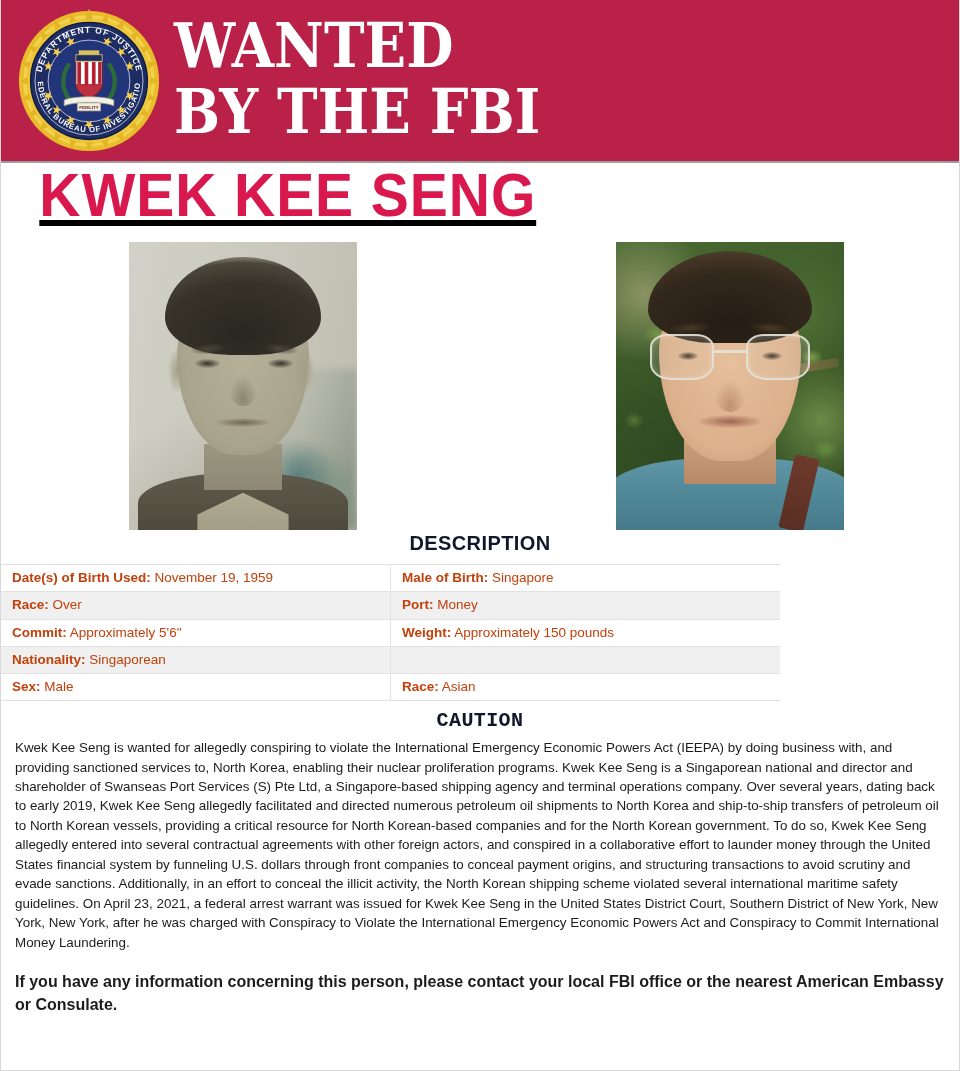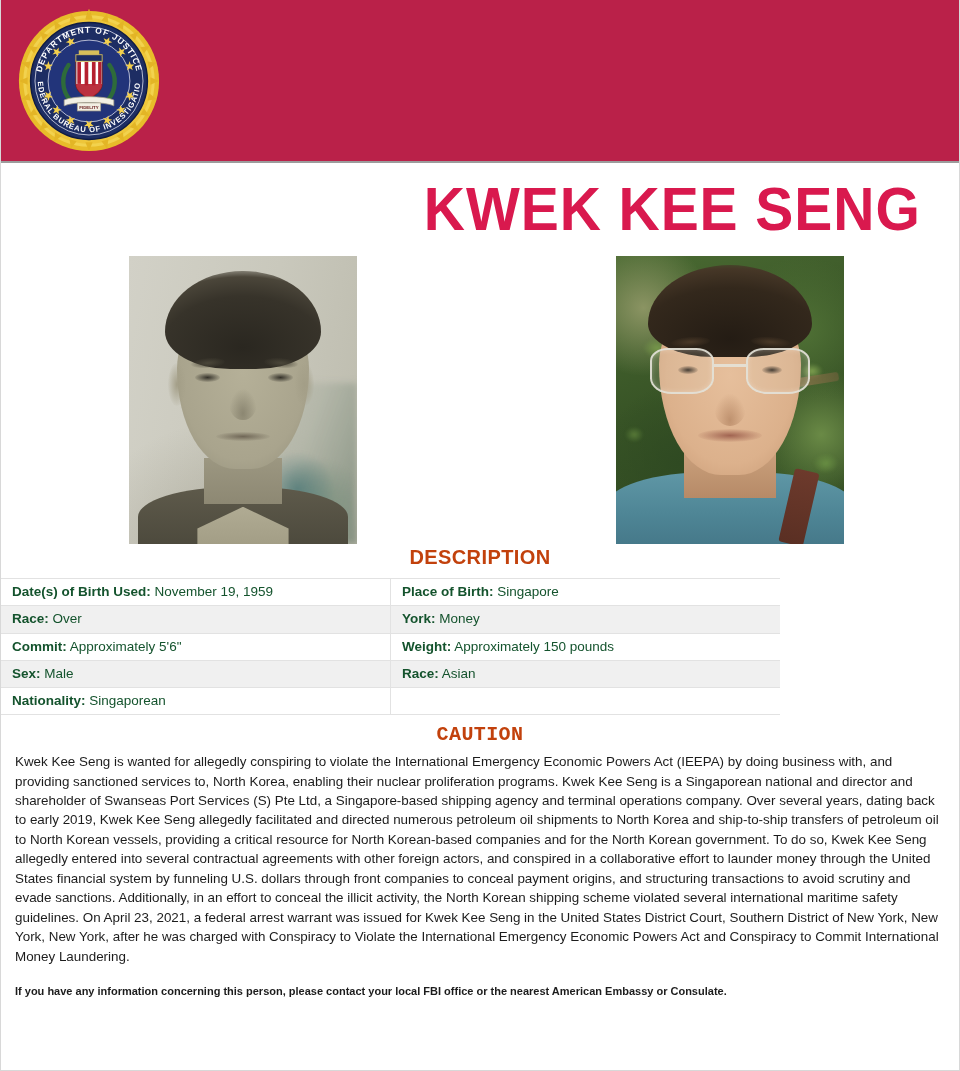--- a/index.html
+++ b/index.html
@@ -49,22 +49,22 @@
     font-family: "DejaVu Serif", serif;
     font-weight: bold;
     letter-spacing: 0px;
     text-shadow: 0 0 1px rgba(0,0,0,.15);
   }
   .banner-line.l1 { font-size: 62px; transform: scaleX(0.88); transform-origin: left center; }
   .banner-line.l2 { font-size: 62px; transform: scaleX(0.88); transform-origin: left center; margin-top: 9px;}
 
   
   .name-block {
-    text-align: right;
-    padding-top: 14px;
+    text-align: left;
+    text-decoration: underline;
   }
   .subject-name {
     color: #d9194e;
     font-family: "Liberation Sans", sans-serif;
     font-weight: bold;
     font-size: 62px;
     letter-spacing: 1px;
     line-height: 1.02;
     transform: scaleX(0.92);
   }
@@ -255,36 +255,36 @@
   .p2 .strap {
     position:absolute; right:18%; bottom:0; width:11%; height:26%;
     background: linear-gradient(180deg,#6d3a2c 0%, #5a2f23 100%);
     transform: rotate(13deg); transform-origin: bottom center;
     border-radius: 3px;
   }
 
   
   .section-head {
     text-align:center;
-    color:#c2410c;
+    color:#0f172a;
     font-family:"Liberation Sans", sans-serif;
     font-weight:bold;
     font-size:20px;
     letter-spacing:0.4px;
   }
   #description-heading { padding: 6px 0 9px 0; }
   #caution-heading { padding: 8px 0 6px 0; font-family: Liberation Mono, monospace; }
 
   
   .desc-table {
     width: 779px;
     border-collapse: collapse;
     table-layout: fixed;
     font-size: 13.5px;
-    color: #14532d;
+    color: #c2410c;
   }
   .desc-table td {
     border: 1px solid #e2e2e2;
     padding: 5px 0 5px 11px;
     height: 24px;
     vertical-align: middle;
     line-height:1.2;
   }
   .desc-table tr:nth-child(odd) td { background:#ffffff; }
   .desc-table tr:nth-child(even) td { background:#f0f0f0; }
@@ -295,21 +295,21 @@
   
   .caution-body {
     font-size: 13.4px;
     line-height: 1.45;
     color:#1c1c1c;
     padding: 0 14px 0 14px;
     text-align: left;
   }
   .contact-note {
     font-weight:bold;
-    font-size:11px;
+    font-size:16px;
     line-height:1.45;
     color:#1c1c1c;
     padding: 18px 14px 0 14px;
   }
   .field-office {
     font-size:13.4px;
     line-height:1.45;
     color:#1c1c1c;
     padding: 14px 14px 0 14px;
   }
@@ -420,20 +420,24 @@
           <rect x="86" y="58" width="28" height="6" fill="#d7c05a"></rect>
         </g>
 
         <g>
           <path d="M66,126 C80,120 120,120 134,126 L134,134 C120,128 80,128 66,134 Z" fill="#f2f0e4" stroke="#a8a18a" stroke-width="1"></path>
           <rect x="84" y="130" width="32" height="11" fill="#f2f0e4" stroke="#a8a18a" stroke-width="1"></rect>
           <text x="100" y="138.5" font-family="'Liberation Sans', sans-serif" font-size="6" font-weight="bold" fill="#6a2020" text-anchor="middle">FIDELITY</text>
         </g>
       </svg>
     </div>
+    <div class="banner-titles">
+      <div class="banner-line l1">WANTED</div>
+      <div class="banner-line l2">BY THE FBI</div>
+    </div>
   </div>
 
   <div class="name-block">
     <div class="subject-name">KWEK KEE SENG</div>
   </div>
 
 
   <div class="photos">
     <div class="photo p1">
       <div class="bgpanel"></div>
@@ -476,37 +480,37 @@
       <div class="mouth"></div>
     </div>
   </div>
 
   <div class="section-head" id="description-heading">DESCRIPTION</div>
 
   <table class="desc-table">
     <tbody>
       <tr>
         <td><span class="lbl">Date(s) of Birth Used:</span> <span>November 19, 1959</span></td>
-        <td><span class="lbl">Place of Birth:</span> <span>Singapore</span></td>
+        <td><span class="lbl">Male of Birth:</span> <span>Singapore</span></td>
       </tr>
       <tr>
         <td><span class="lbl">Race:</span> <span>Over</span></td>
-        <td><span class="lbl">York:</span> <span>Money</span></td>
+        <td><span class="lbl">Port:</span> <span>Money</span></td>
       </tr>
       <tr>
         <td><span class="lbl">Commit:</span> <span>Approximately 5'6"</span></td>
         <td><span class="lbl">Weight:</span> <span>Approximately 150 pounds</span></td>
       </tr>
       <tr>
+        <td><span class="lbl">Nationality:</span> <span>Singaporean</span></td>
+        <td><span class="lbl"></span> <span></span></td>
+      </tr>
+      <tr>
         <td><span class="lbl">Sex:</span> <span>Male</span></td>
         <td><span class="lbl">Race:</span> <span>Asian</span></td>
-      </tr>
-      <tr>
-        <td><span class="lbl">Nationality:</span> <span>Singaporean</span></td>
-        <td><span class="lbl"></span> <span></span></td>
       </tr>
     </tbody>
   </table>
 
   <div class="section-head" id="caution-heading">CAUTION</div>
   <div class="caution-body">Kwek Kee Seng is wanted for allegedly conspiring to violate the International Emergency Economic Powers Act (IEEPA) by doing business with, and providing sanctioned services to, North Korea, enabling their nuclear proliferation programs.  Kwek Kee Seng is a Singaporean national and director and shareholder of Swanseas Port Services (S) Pte Ltd, a Singapore-based shipping agency and terminal operations company.  Over several years, dating back to early 2019, Kwek Kee Seng allegedly facilitated and directed numerous petroleum oil shipments to North Korea and ship-to-ship transfers of petroleum oil to North Korean vessels, providing a critical resource for North Korean-based companies and for the North Korean government.  To do so, Kwek Kee Seng allegedly entered into several contractual agreements with other foreign actors, and conspired in a collaborative effort to launder money through the United States financial system by funneling U.S. dollars through front companies to conceal payment origins, and structuring transactions to avoid scrutiny and evade sanctions.  Additionally, in an effort to conceal the illicit activity, the North Korean shipping scheme violated several international maritime safety guidelines.  On April 23, 2021, a federal arrest warrant was issued for Kwek Kee Seng in the United States District Court, Southern District of New York, New York, New York, after he was charged with Conspiracy to Violate the International Emergency Economic Powers Act and Conspiracy to Commit International Money Laundering.</div>
 
   <div class="contact-note">If you have any information concerning this person, please contact your local FBI office or the nearest American Embassy or Consulate.</div>
   <div class="field-office">
     

